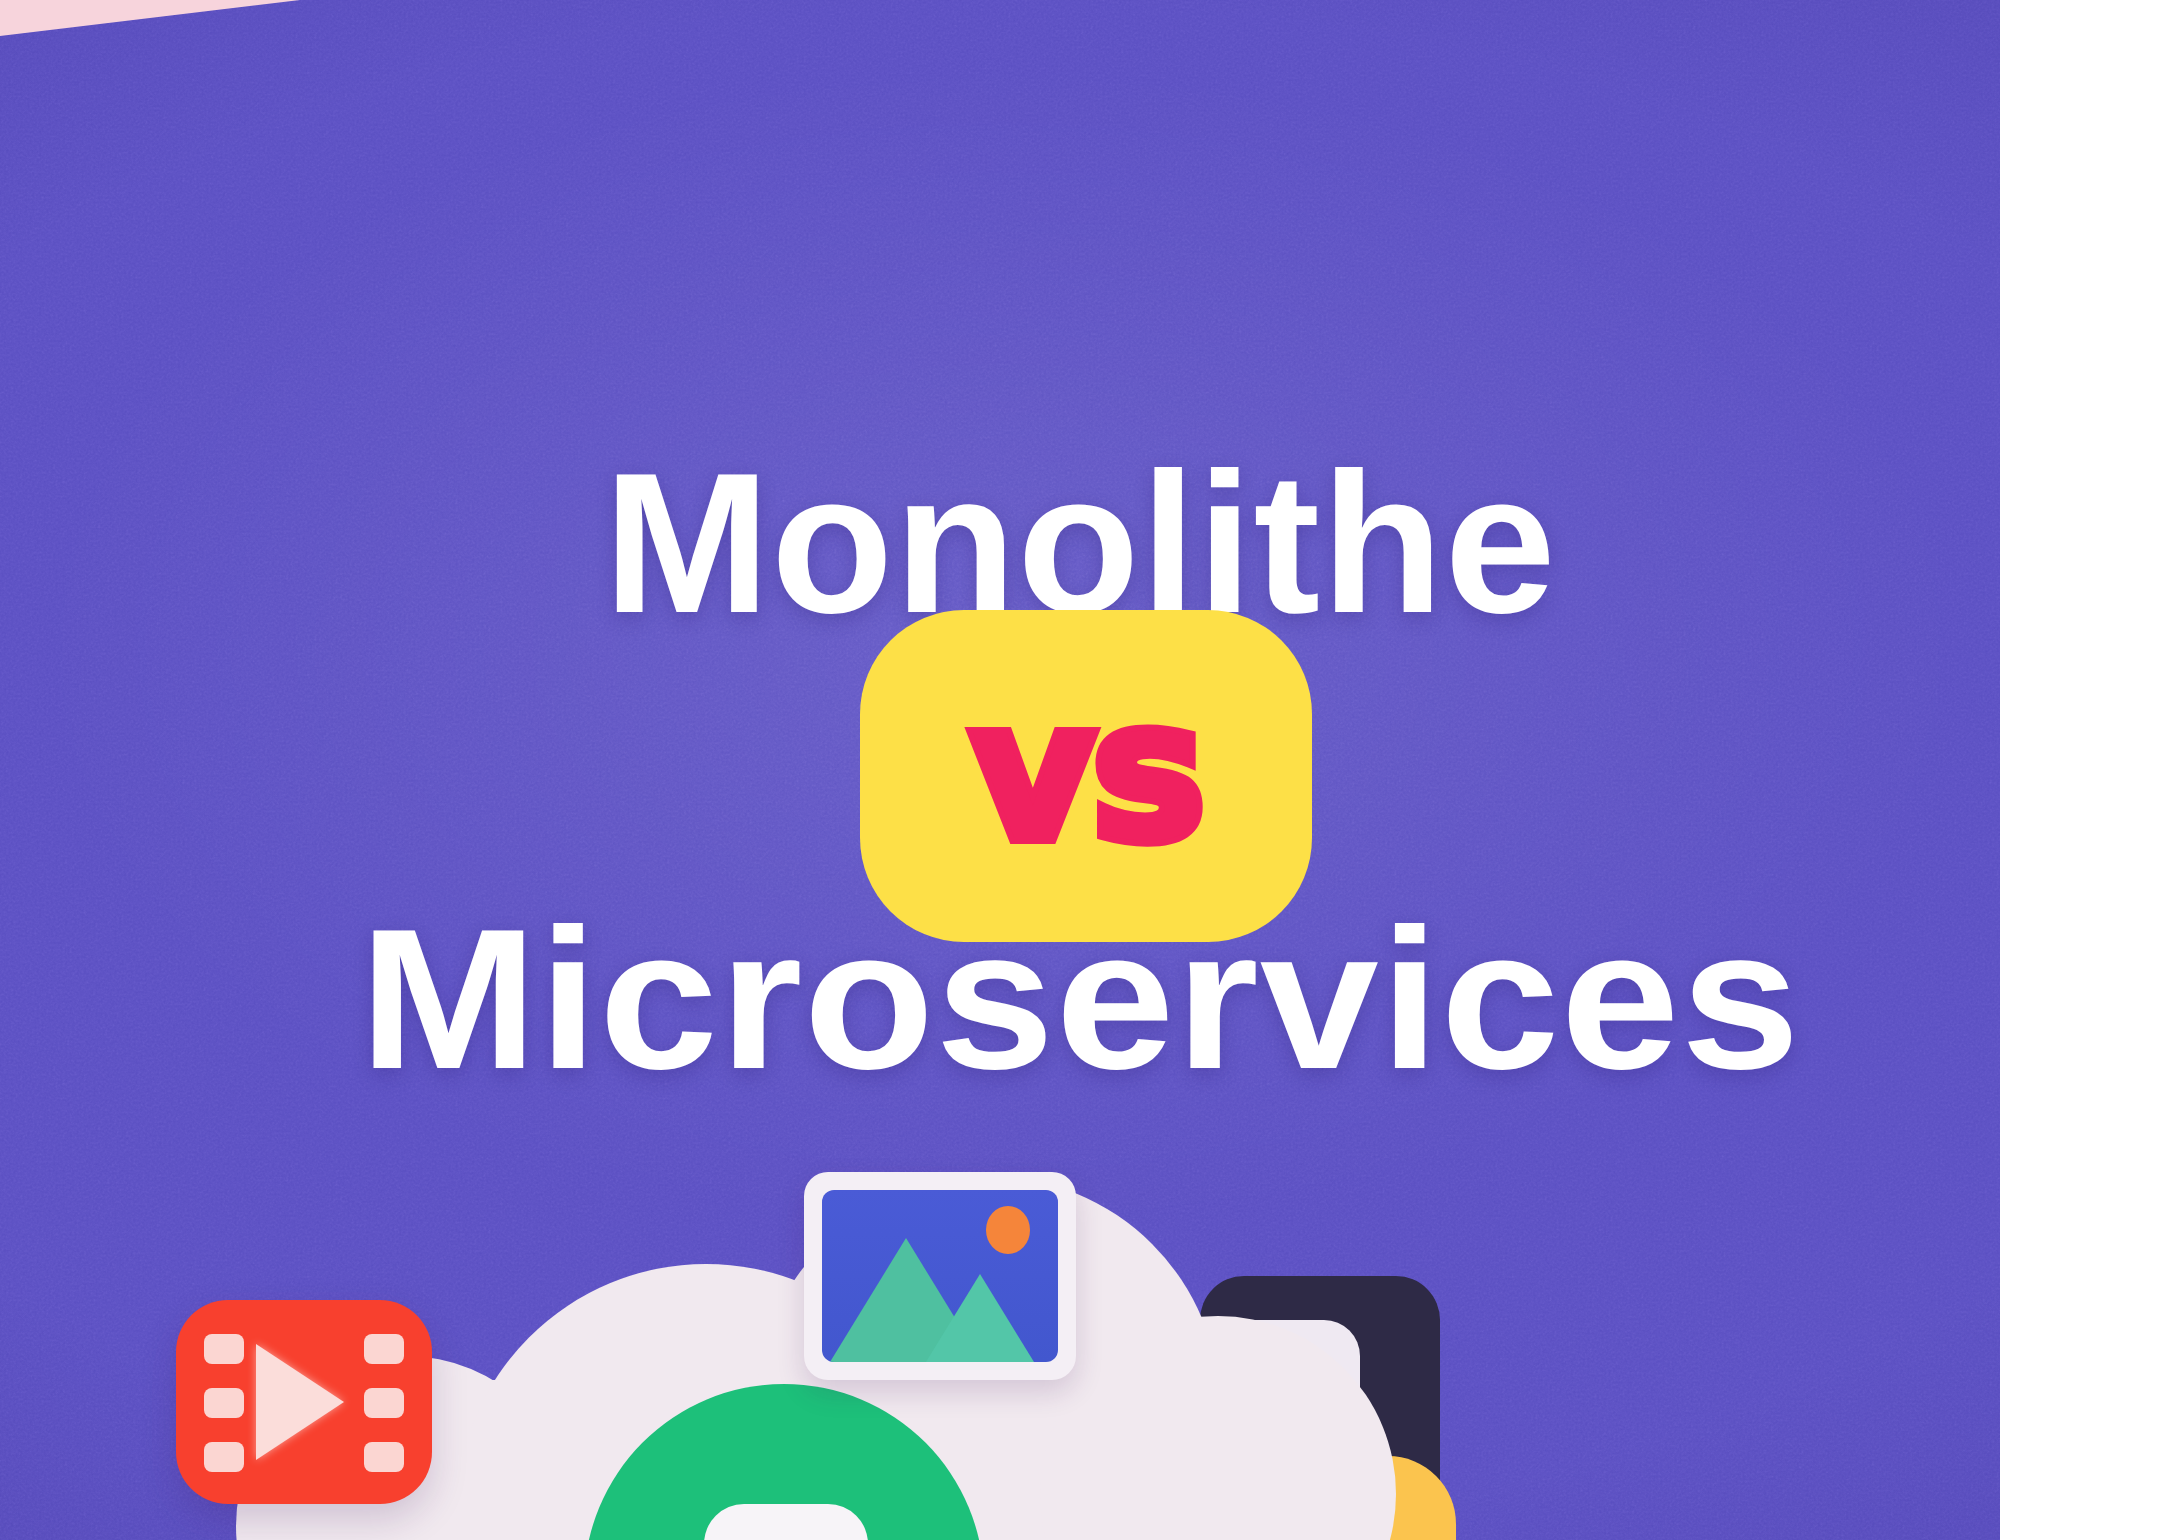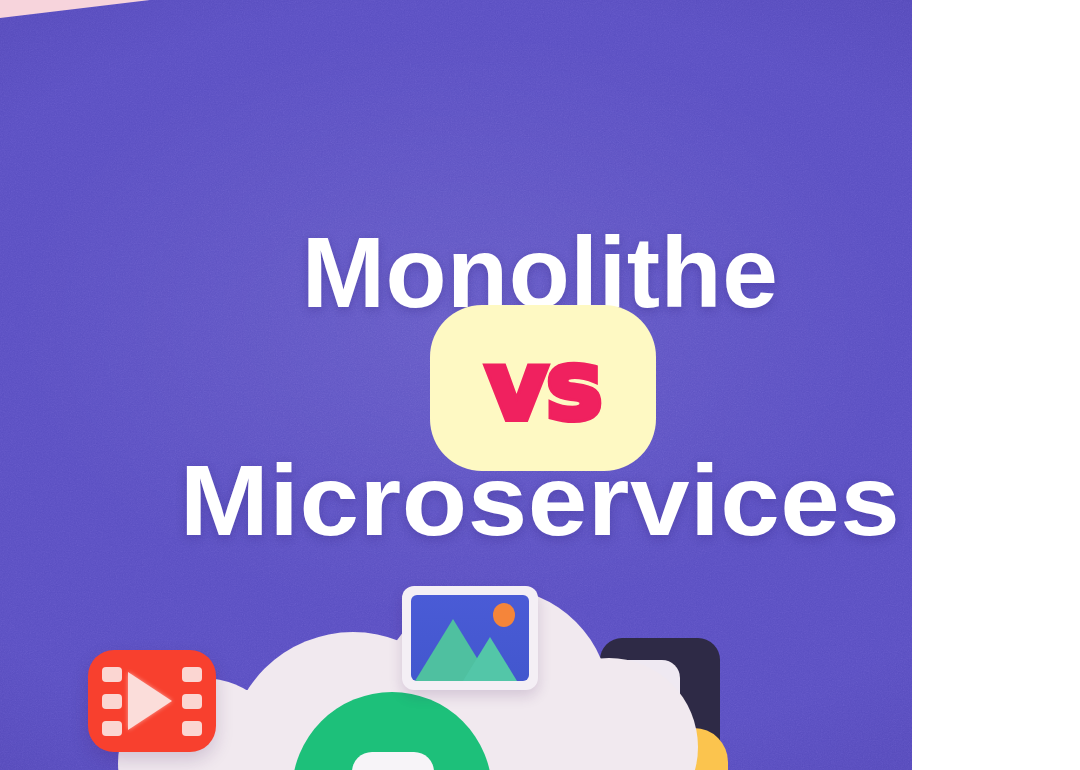--- a/index.html
+++ b/index.html
@@ -6,21 +6,21 @@
     margin: 0;
     padding: 0;
     background: #ffffff;
   }
   body {
     font-family: "Liberation Sans", sans-serif;
   }
 
   #poster {
     position: relative;
-    width: 912px;
+    width: 1000px;
     height: 770px;
     overflow: hidden;
     background: #5A4FC2;
   }
 
   
   .grain {
     position: absolute;
     inset: 0;
     pointer-events: none;
@@ -82,21 +82,21 @@
     transform: scaleX(1.07);
   }
 
   
   .vs-badge {
     position: absolute;
     left: 430px;
     top: 305px;
     width: 226px;
     height: 166px;
-    background: #fef9c3;
+    background: #fde047;
     border-radius: 52px;
     display: flex;
     align-items: center;
     justify-content: center;
     z-index: 3;
   }
 
   .vs-text {
     color: #F0215F;
     font-family: "DejaVu Sans", sans-serif;

